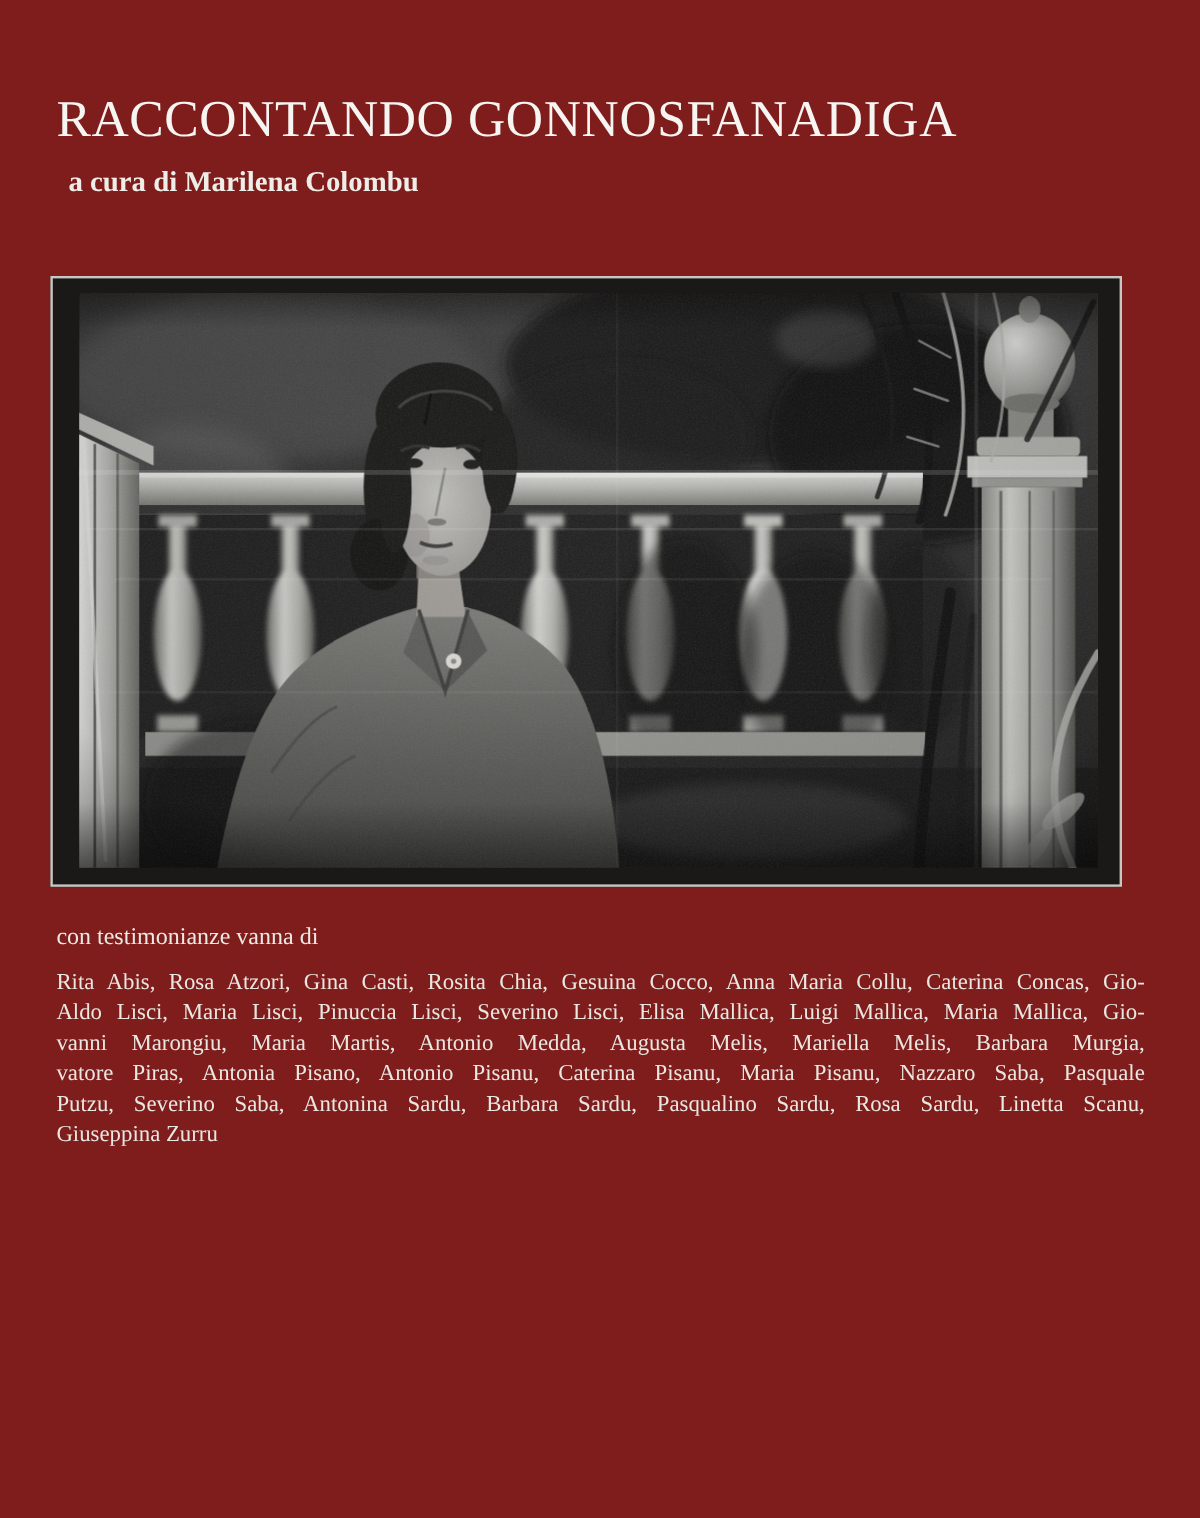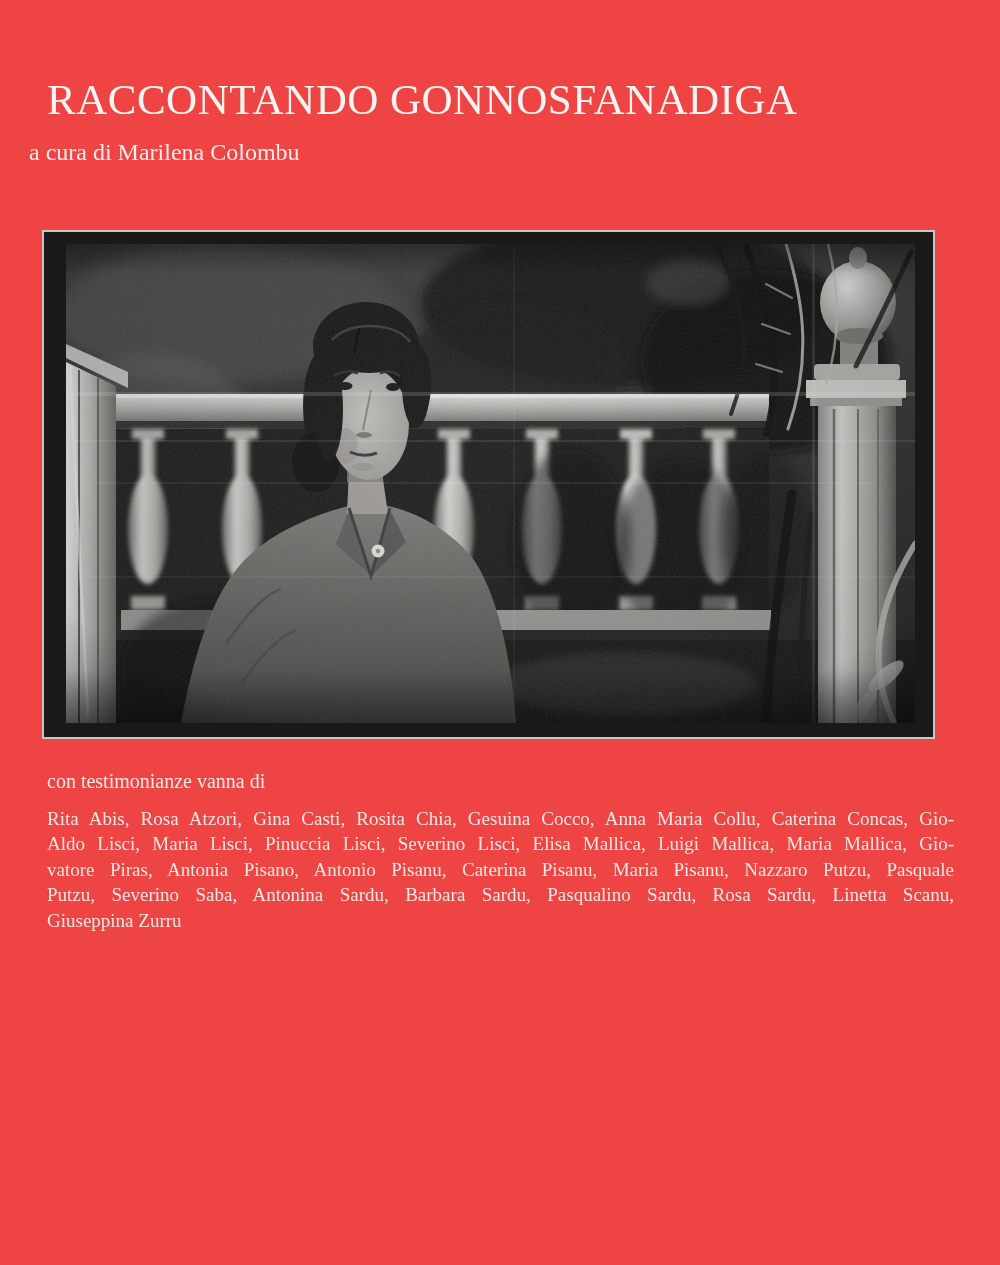--- a/index.html
+++ b/index.html
@@ -1,42 +1,43 @@
 <!DOCTYPE html>
 <html><head>
 <meta charset="utf-8">
 <style>
   html, body { margin: 0; padding: 0; background: #242120; }
   .cover {
     position: relative;
     width: 1000px;
     height: 1265px;
-    background: #ef4444;
+    background: #7f1d1d;
     color: #f2efe9;
     font-family: "Liberation Serif", serif;
     overflow: hidden;
   }
   .title {
     position: absolute;
     left: 47px;
     top: 76px;
     margin: 0;
     font-size: 43px;
     font-weight: 500;
     letter-spacing: 0.5px;
     line-height: 1.1;
     color: #f7f5f1;
     white-space: nowrap;
   }
   .subtitle {
     position: absolute;
-    left: 29px;
+    left: 57px;
     top: 139px;
     font-size: 24px;
     color: #efede8;
+    font-weight: bold;
   }
   .photo-frame {
     position: absolute;
     left: 42px;
     top: 230px;
     width: 893px;
     height: 509px;
     margin: 0;
     box-sizing: border-box;
     border: 2px solid #c9c7c2;
@@ -325,19 +326,20 @@
         <rect x="0" y="0" width="849" height="479" fill="url(#vignG)"></rect>
       </svg>
     </div>
   </figure>
 
   <div class="intro">con testimonianze vanna di</div>
 
   <div class="names">
     <div class="line">Rita Abis, Rosa Atzori, Gina Casti, Rosita Chia, Gesuina Cocco, Anna Maria Collu, Caterina Concas, Gio-</div>
     <div class="line">Aldo Lisci, Maria Lisci, Pinuccia Lisci, Severino Lisci, Elisa Mallica, Luigi Mallica, Maria Mallica, Gio-</div>
-    <div class="line">vatore Piras, Antonia Pisano, Antonio Pisanu, Caterina Pisanu, Maria Pisanu, Nazzaro Putzu, Pasquale</div>
+    <div class="line">vanni Marongiu, Maria Martis, Antonio Medda, Augusta Melis, Mariella Melis, Barbara Murgia,</div>
+    <div class="line">vatore Piras, Antonia Pisano, Antonio Pisanu, Caterina Pisanu, Maria Pisanu, Nazzaro Saba, Pasquale</div>
     <div class="line">Putzu, Severino Saba, Antonina Sardu, Barbara Sardu, Pasqualino Sardu, Rosa Sardu, Linetta Scanu,</div>
     <div class="line last">Giuseppina Zurru</div>
   </div>
 
 
 </div>
 
 </body></html>

